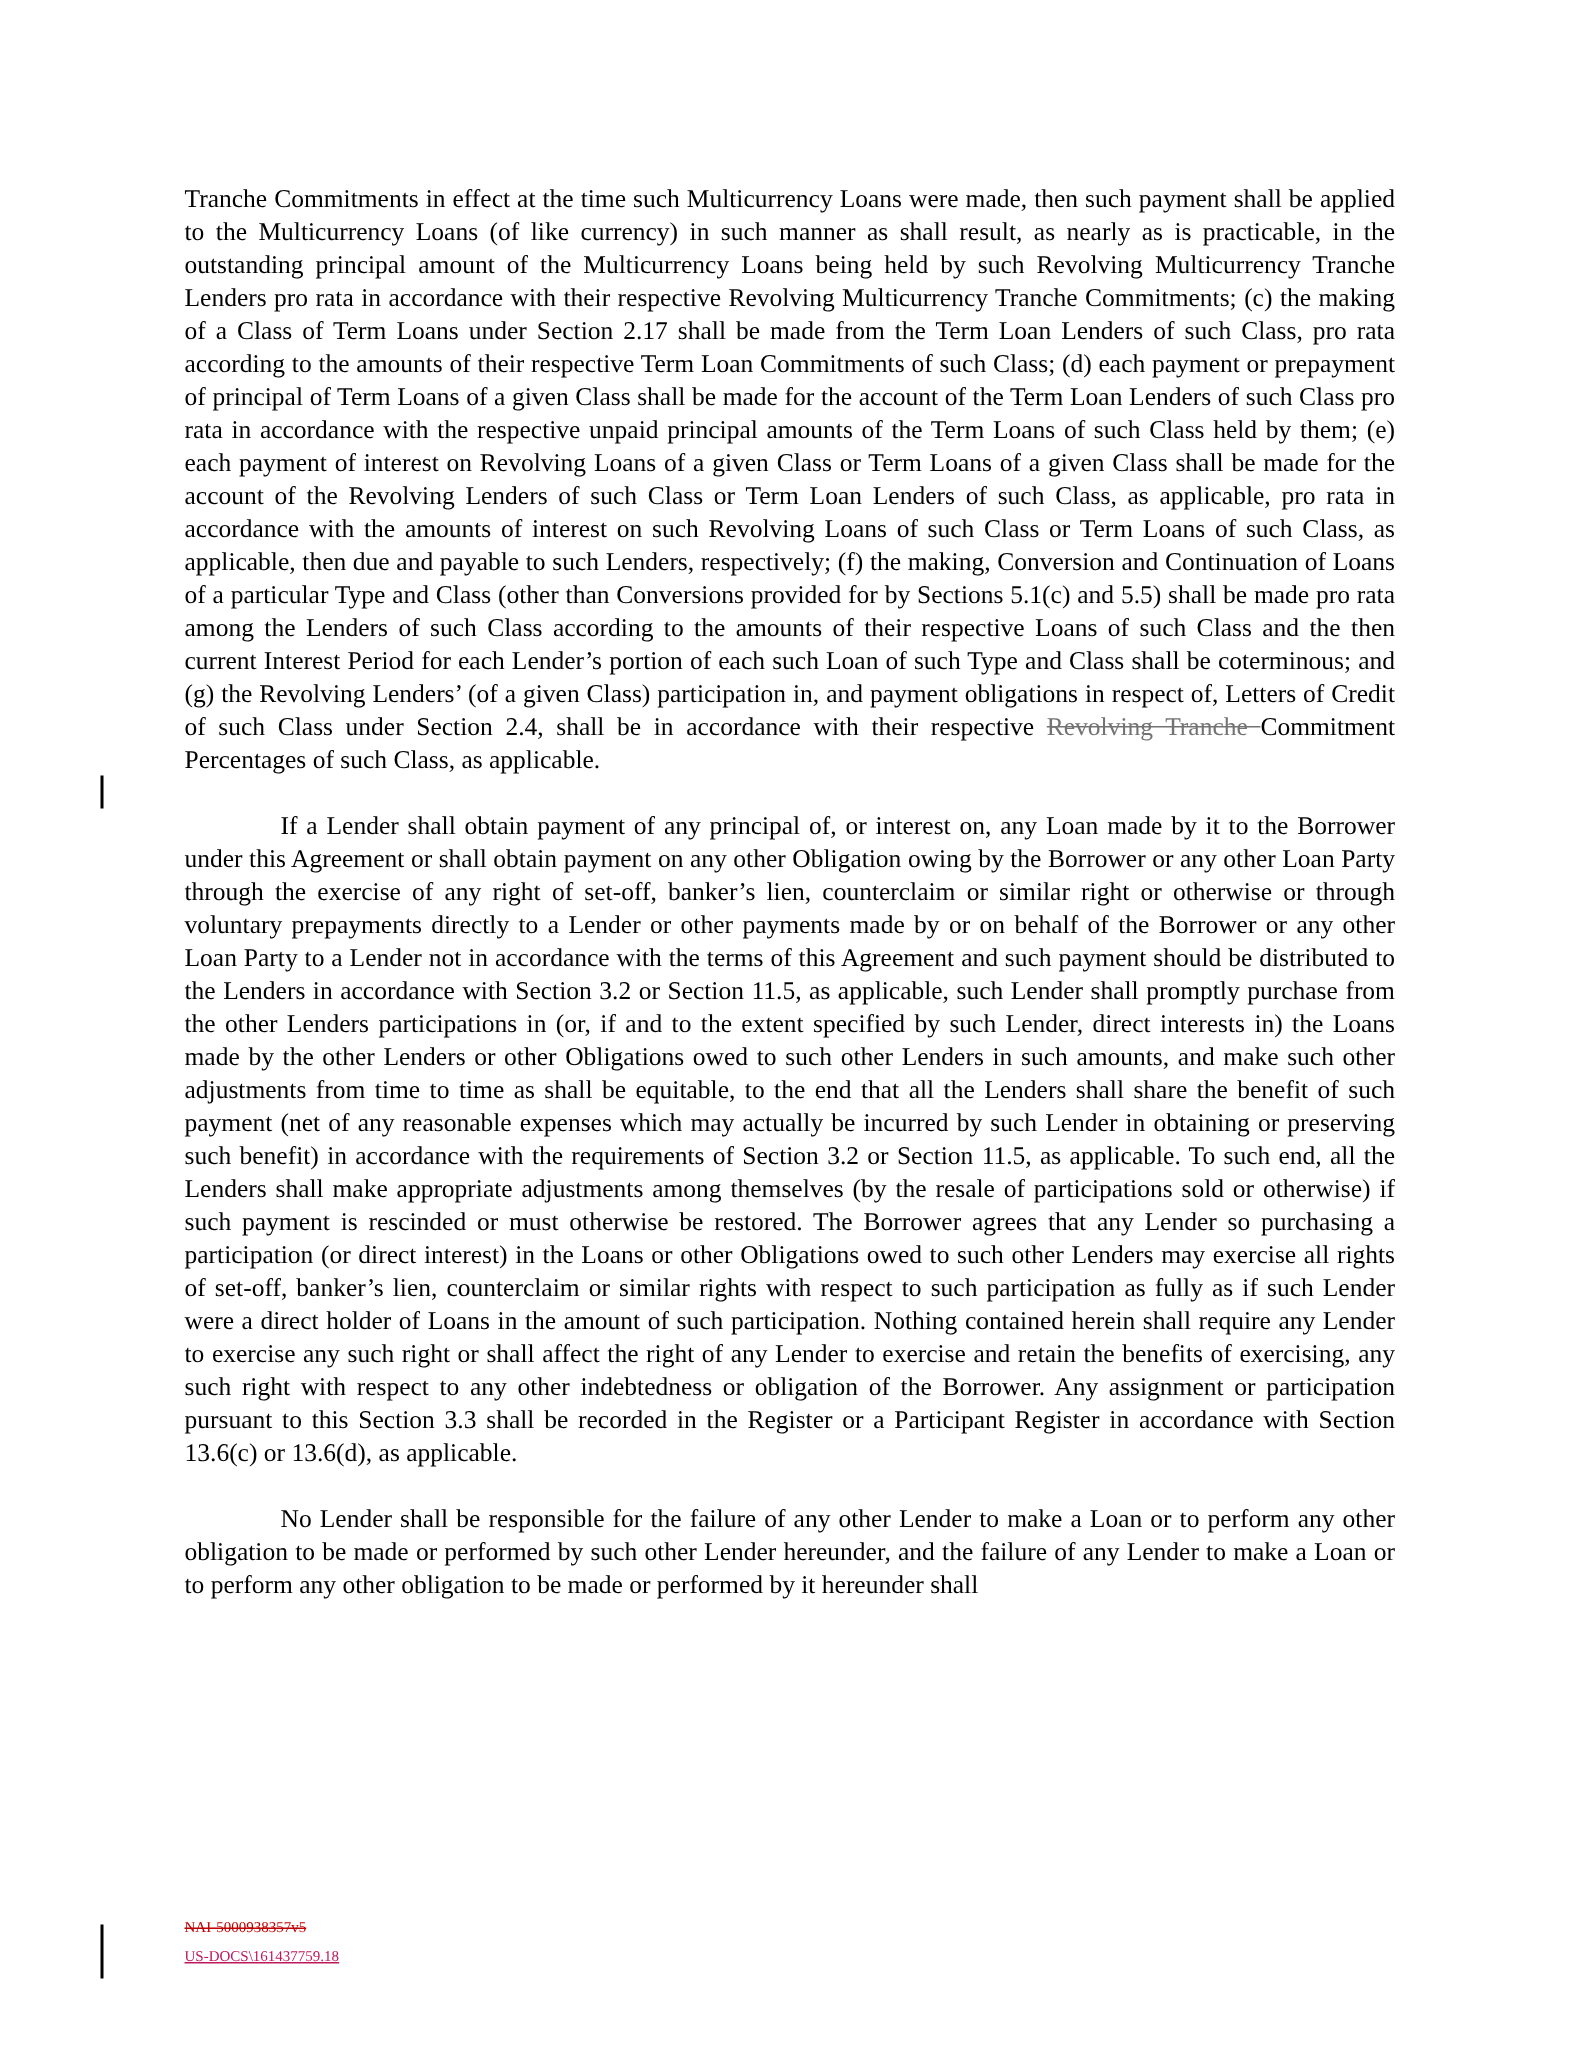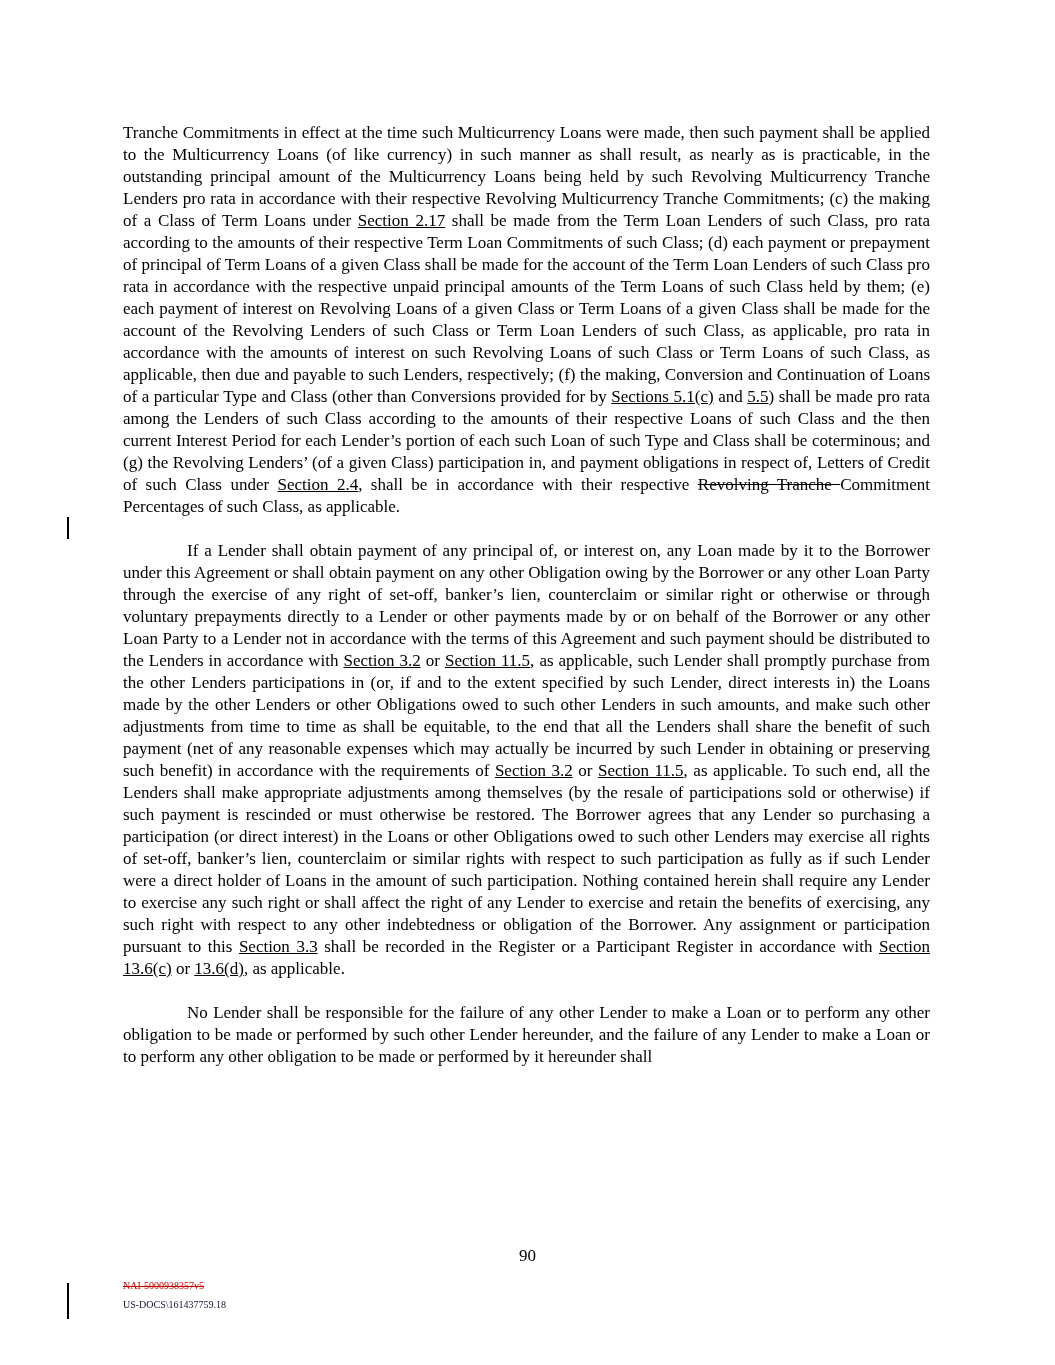--- a/index.html
+++ b/index.html
@@ -22,39 +22,39 @@
     text-align: justify;
   }
   .para { margin: 0 0 22px 0; }
   .para.indent { text-indent: 64px; }
   .heading {
     margin: 0 0 22px 64px;
     font-weight: bold;
     text-align: left;
   }
   .sec-num { display: inline-block; width: 125px; }
-  .run-underline { text-decoration: underline; }
-  .run-red-strike { color: #000000; text-decoration: line-through; }
+  .run-underline { }
+  .run-red-strike { color: #737373; text-decoration: line-through; }
   .page-number {
     position: absolute;
     top: 1245px;
     left: 0;
     width: 100%;
     text-align: center;
   }
   .footer {
     position: absolute;
     left: 123px;
     top: 1276px;
     font-size: 10px;
     line-height: 19px;
     text-align: left;
   }
   .footer-deleted { color: #c00000; text-decoration: line-through; }
-  .footer-link { color: #0f172a; }
+  .footer-link { color: #be185d; text-decoration: underline; }
   .changebar {
     position: absolute;
     left: 67px;
     width: 2px;
     background: #000000;
   }
   #changebar-revision { top: 517px; height: 22px; }
   #changebar-footer { top: 1283px; height: 36px; }
 </style>
 </head>
@@ -70,20 +70,19 @@
     <p class="para"><span>Tranche Commitments in effect at the time such Multicurrency Loans were made, then such payment shall be applied to the Multicurrency Loans (of like currency) in such manner as shall result, as nearly as is practicable, in the outstanding principal amount of the Multicurrency Loans being held by such Revolving Multicurrency Tranche Lenders pro rata in accordance with their respective Revolving Multicurrency Tranche Commitments; (c) the making of a Class of Term Loans under </span><span class="run-underline">Section 2.17</span><span> shall be made from the Term Loan Lenders of such Class, pro rata according to the amounts of their respective Term Loan Commitments of such Class; (d) each payment or prepayment of principal of Term Loans of a given Class shall be made for the account of the Term Loan Lenders of such Class pro rata in accordance with the respective unpaid principal amounts of the Term Loans of such Class held by them; (e) each payment of interest on Revolving Loans of a given Class or Term Loans of a given Class shall be made for the account of the Revolving Lenders of such Class or Term Loan Lenders of such Class, as applicable, pro rata in accordance with the amounts of interest on such Revolving Loans of such Class or Term Loans of such Class, as applicable, then due and payable to such Lenders, respectively; (f) the making, Conversion and Continuation of Loans of a particular Type and Class (other than Conversions provided for by </span><span class="run-underline">Sections 5.1(c)</span><span> and </span><span class="run-underline">5.5</span><span>) shall be made pro rata among the Lenders of such Class according to the amounts of their respective Loans of such Class and the then current Interest Period for each Lender’s portion of each such Loan of such Type and Class shall be coterminous; and (g) the Revolving Lenders’ (of a given Class) participation in, and payment obligations in respect of, Letters of Credit of such Class under </span><span class="run-underline">Section 2.4</span><span>, shall be in accordance with their respective </span><span class="run-red-strike">Revolving Tranche </span><span>Commitment Percentages of such Class, as applicable.</span></p>
 
 
     <p class="para indent"><span>If a Lender shall obtain payment of any principal of, or interest on, any Loan made by it to the Borrower under this Agreement or shall obtain payment on any other Obligation owing by the Borrower or any other Loan Party through the exercise of any right of set-off, banker’s lien, counterclaim or similar right or otherwise or through voluntary prepayments directly to a Lender or other payments made by or on behalf of the Borrower or any other Loan Party to a Lender not in accordance with the terms of this Agreement and such payment should be distributed to the Lenders in accordance with </span><span class="run-underline">Section 3.2</span><span> or </span><span class="run-underline">Section 11.5</span><span>, as applicable, such Lender shall promptly purchase from the other Lenders participations in (or, if and to the extent specified by such Lender, direct interests in) the Loans made by the other Lenders or other Obligations owed to such other Lenders in such amounts, and make such other adjustments from time to time as shall be equitable, to the end that all the Lenders shall share the benefit of such payment (net of any reasonable expenses which may actually be incurred by such Lender in obtaining or preserving such benefit) in accordance with the requirements of </span><span class="run-underline">Section 3.2</span><span> or </span><span class="run-underline">Section 11.5</span><span>, as applicable.  To such end, all the Lenders shall make appropriate adjustments among themselves (by the resale of participations sold or otherwise) if such payment is rescinded or must otherwise be restored.  The Borrower agrees that any Lender so purchasing a participation (or direct interest) in the Loans or other Obligations owed to such other Lenders may exercise all rights of set-off, banker’s lien, counterclaim or similar rights with respect to such participation as fully as if such Lender were a direct holder of Loans in the amount of such participation.  Nothing contained herein shall require any Lender to exercise any such right or shall affect the right of any Lender to exercise and retain the benefits of exercising, any such right with respect to any other indebtedness or obligation of the Borrower.  Any assignment or participation pursuant to this </span><span class="run-underline">Section 3.3</span><span> shall be recorded in the Register or a Participant Register in accordance with </span><span class="run-underline">Section 13.6(c)</span><span> or </span><span class="run-underline">13.6(d)</span><span>, as applicable.</span></p>
 
 
     <p class="para indent"><span>No Lender shall be responsible for the failure of any other Lender to make a Loan or to perform any other obligation to be made or performed by such other Lender hereunder, and the failure of any Lender to make a Loan or to perform any other obligation to be made or performed by it hereunder shall</span></p>
 
   </div>
 
-  <div class="page-number">90</div>
 
   <div class="footer">
     <div class="footer-deleted">NAI-5000938357v5</div>
     <div class="footer-link">US-DOCS\161437759.18</div>
   </div>
 
 </div>
 
 </body></html>

